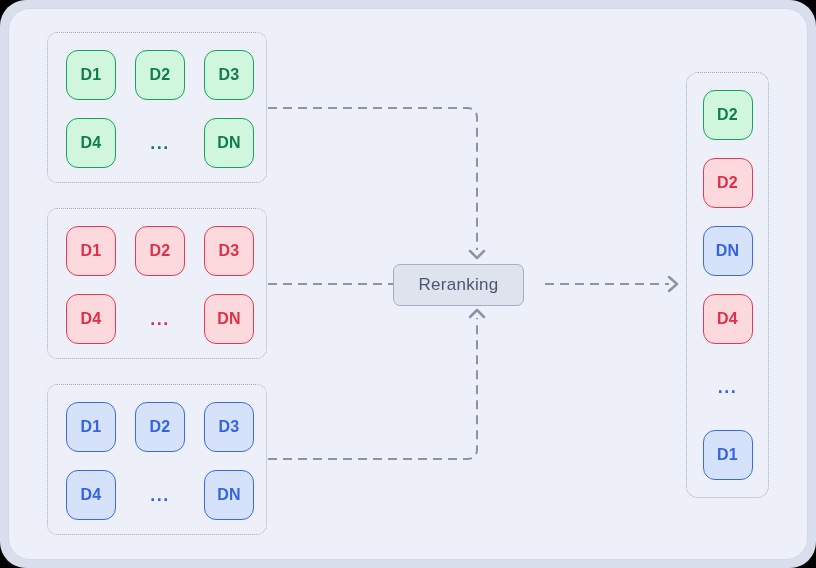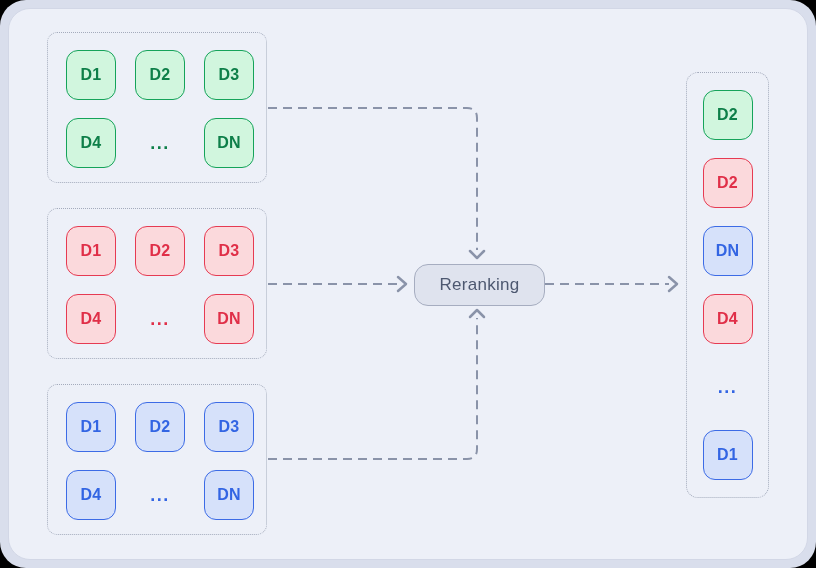--- a/index.html
+++ b/index.html
@@ -21,22 +21,22 @@
   .box{width:50px;height:50px;border-radius:12px;border:1.5px solid;box-sizing:border-box;
        display:flex;align-items:center;justify-content:center;font-size:16px;font-weight:600;letter-spacing:.3px;}
   .green{background:var(--green_fill);border-color:var(--green_border);color:var(--green_text);}
   .red{background:var(--red_fill);border-color:var(--red_border);color:var(--red_text);}
   .blue{background:var(--blue_fill);border-color:var(--blue_border);color:var(--blue_text);}
 
   .cell-dots{width:50px;height:50px;display:flex;align-items:center;justify-content:center;
              font-size:18px;font-weight:700;letter-spacing:1.5px;}
   .t-green{color:var(--green_text);} .t-red{color:var(--red_text);} .t-blue{color:var(--blue_text);}
 
-  .rerank{position:absolute;left:405px;top:255px;width:129px;height:40px;background:var(--rerank_fill);
-          border:1px solid var(--rerank_border);border-radius:14px;display:flex;align-items:center;
+  .rerank{position:absolute;left:384px;top:255px;width:129px;height:40px;background:var(--rerank_fill);
+          border:1px solid var(--rerank_border);border-radius:7px;display:flex;align-items:center;
           justify-content:center;font-size:17px;color:var(--rerank_text);letter-spacing:.3px;}
 
   .output{position:absolute;left:677px;top:63px;width:83px;height:426px;border:1.5px dotted var(--group_border);
           border-radius:12px;display:flex;flex-direction:column;align-items:center;gap:18px;
           padding-top:17px;box-sizing:border-box;}
 </style>
 </head>
 <body>
 
 <div class="frame">

